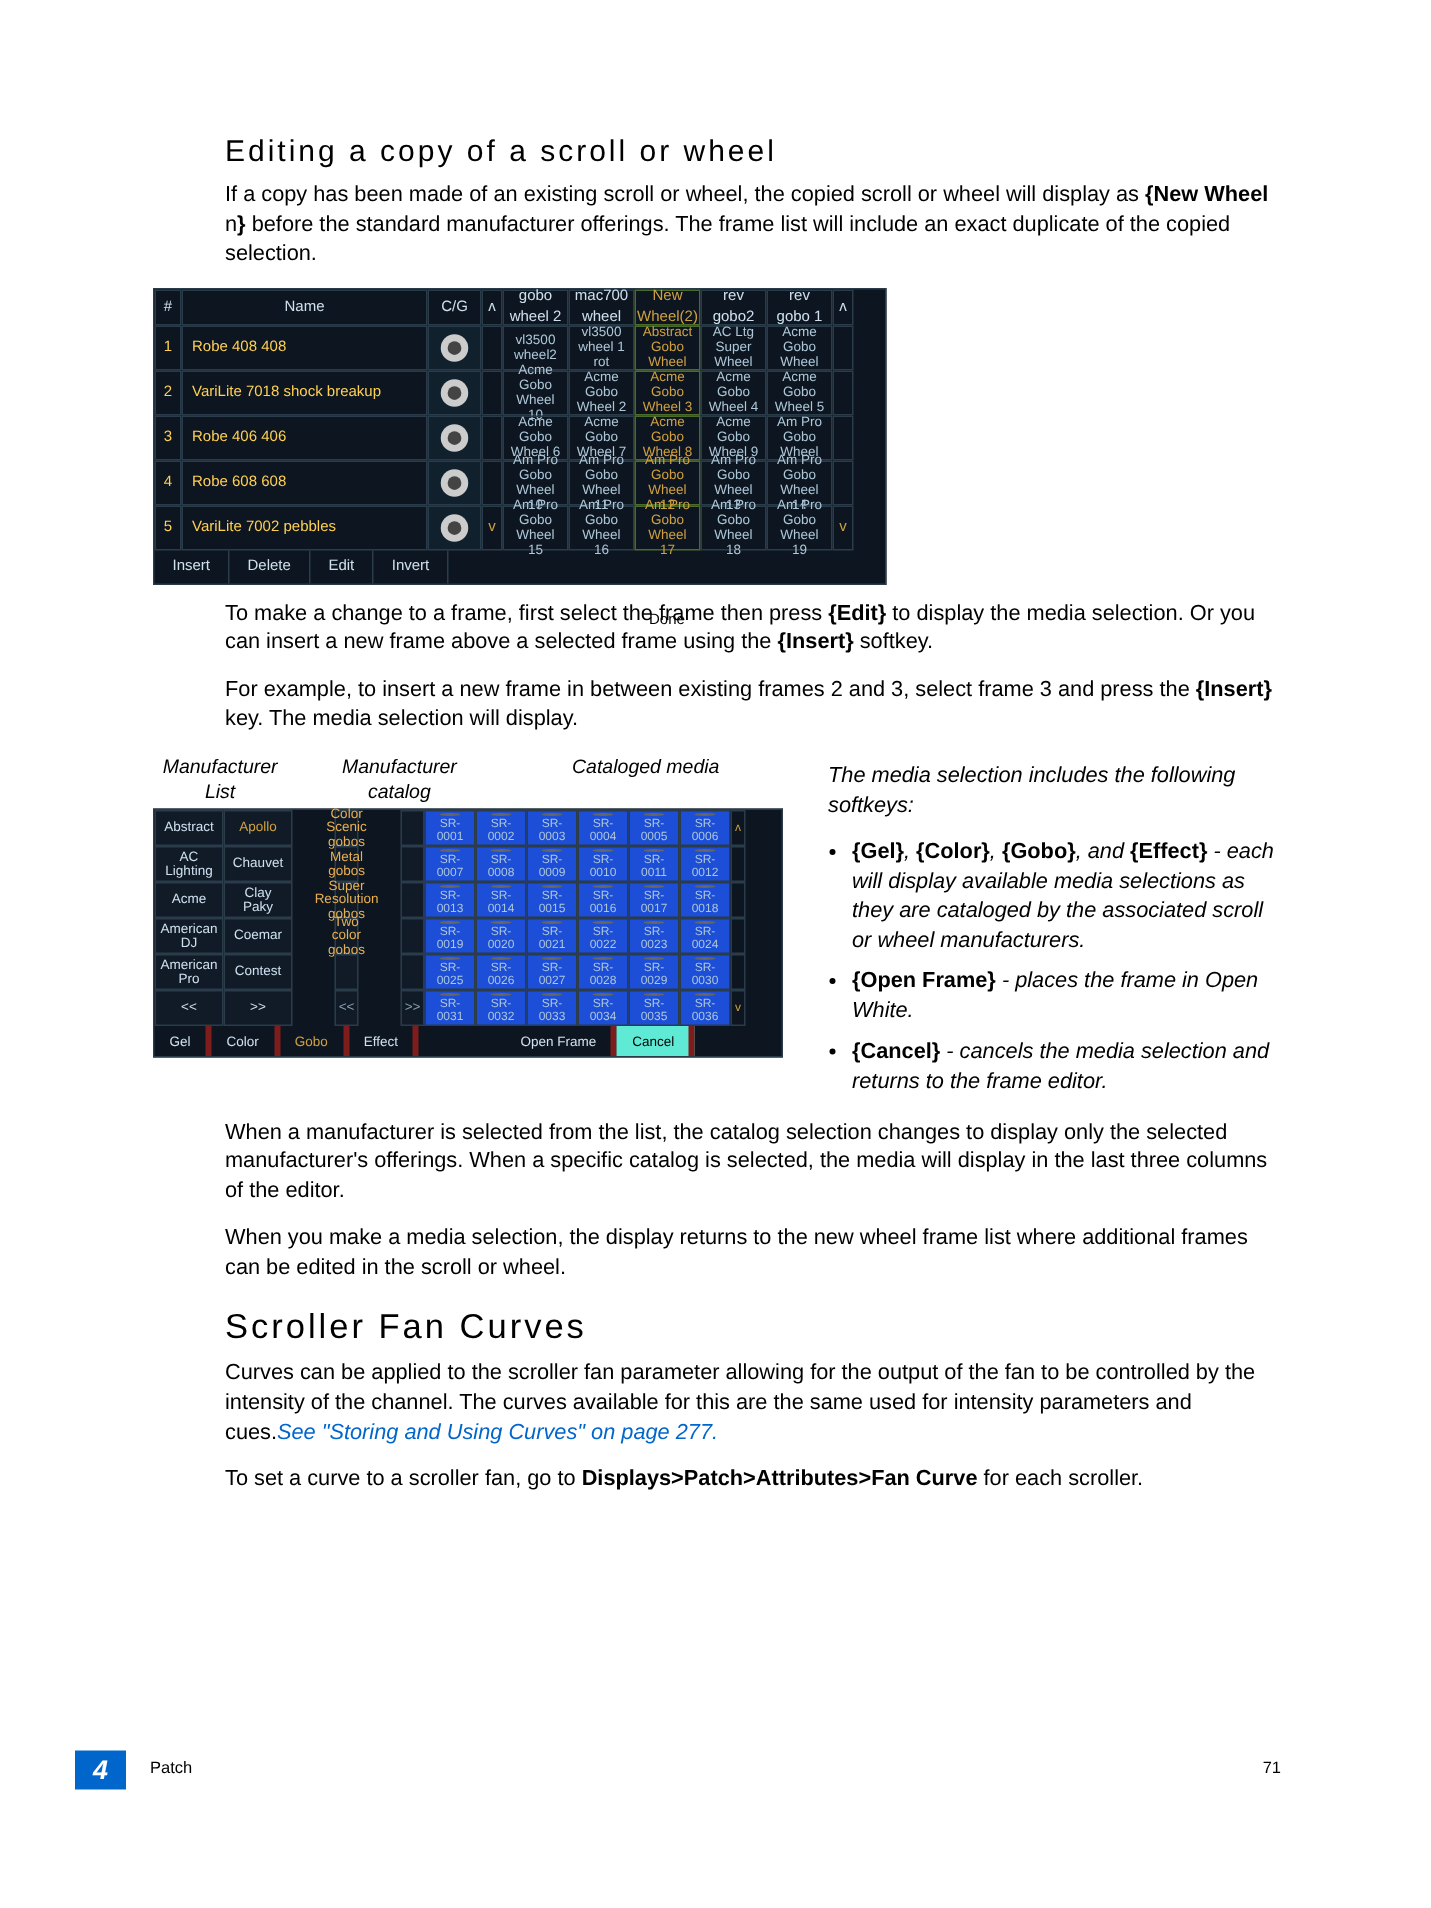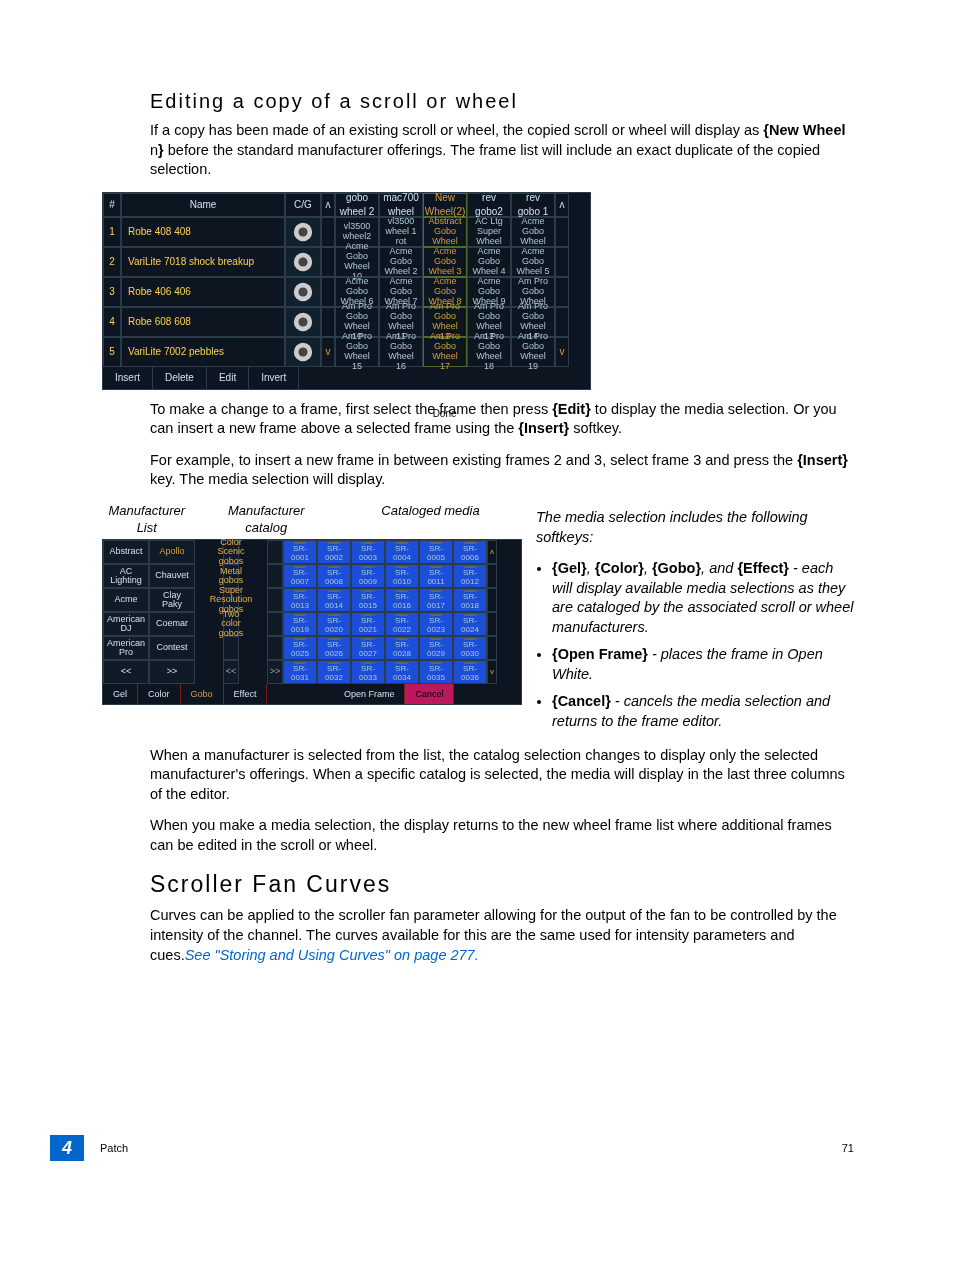--- a/index.html
+++ b/index.html
@@ -58,21 +58,21 @@
   .wheel-grid .hi { color: #d0a040; border-color: #4a6b2a; }
   .wheel-grid .scroll { background: #0d1620; color: #d0a040; }
   .wheel-footer { display: flex; height: 22px; }
   .wheel-footer .btn { flex: 0 0 auto; padding: 0 12px; display: flex; align-items: center; font-size: 10px; color: #cfe0ee; border-right: 1px solid #2a3b4a; }
   .wheel-footer .spacer { flex: 1; }
   .wheel-footer .done { background: #a3a3a3; color: #000; padding: 0 18px; display:flex;align-items:center;margin-top:47px;}
 
   
   .media-block {
     display: flex;
-    gap: 16px;
+    gap: 32px;
     align-items: flex-start;
     margin-left: -48px;
   }
   .media-left { display: flex; flex-direction: column; width: 418px; }
   .callouts { display: flex; gap: 30px; font-style: italic; font-size: 13px; margin-bottom: 2px; }
   .callouts span { flex: 1; text-align: center; }
   .media-ed {
     background: #0d1620;
     color: #b0cde0;
     font-size: 9px;
@@ -82,23 +82,23 @@
   .media-grid { display: grid; grid-template-columns: repeat(2,46px) repeat(2,44px) repeat(6,34px) 10px; }
   .media-grid > div { border: 1px solid #2a3b4a; display:flex;flex-direction:column;align-items:center;justify-content:center;text-align:center;padding:1px 2px;box-sizing:border-box;height:24px;line-height:1.05; }
   .media-grid .mfr { background:#101b27; color:#cfe0ee; }
   .media-grid .mfr.sel { color:#d0a040; }
   .media-grid .cat { background:#101b27; color:#8aa4b8;margin-left:28px; }
   .media-grid .cat.sel { color:#e8b050; }
   .media-grid .media { background:#1d4ed8; color:#aec7d8; font-size:8px; }
   .media-grid .media .sw { width:14px; height:10px; background:#666; border-radius:50%; margin-bottom:1px; }
   .media-grid .scroll { background:#0d1620; color:#d0a040; font-size:8px; }
   .media-footer { display:flex; height:20px; font-size:9px; }
-  .media-footer > div { padding:0 10px; display:flex;align-items:center; color:#cfe0ee; border-right:1px solid #7f1d1d; }
+  .media-footer > div { padding:0 10px; display:flex;align-items:center; color:#cfe0ee; border-right:4px solid #7f1d1d; }
   .media-footer .gobo { color:#d0a040; }
-  .media-footer .cancel { background:#be185d; color:#000; }
+  .media-footer .cancel { background:#5eead4; color:#000; }
   .media-footer .spacer { flex:1; border:none; }
 
   .softkey-info { flex:1; font-size:14.5px; }
   .softkey-info ul { margin:4px 0; padding-left:16px; }
   .softkey-info li { margin-bottom:8px; font-style:italic; }
   .softkey-info li strong { font-style: normal; font-weight: bold; }
 
   
   .page-footer {
     position: relative;
@@ -457,20 +457,23 @@
 
   <p>When a manufacturer is selected from the list, the catalog selection changes to display only the selected manufacturer's offerings. When a specific catalog is selected, the media will display in the last three columns of the editor.</p>
   <p>When you make a media selection, the display returns to the new wheel frame list where additional frames can be edited in the scroll or wheel.</p>
 
   <h2 class="subsection">Scroller Fan Curves</h2>
 
   <p>
     <span>Curves can be applied to the scroller fan parameter allowing for the output of the fan to be controlled by the intensity of the channel. The curves available for this are the same used for intensity parameters and cues.</span><span class="link">See "Storing and Using Curves" on page 277.</span>
   </p>
 
+  <p>
+    <span>To set a curve to a scroller fan, go to </span><strong>Displays&gt;Patch&gt;Attributes&gt;Fan Curve</strong><span> for each scroller.</span>
+  </p>
 
 </div>
 
 <div class="page-footer">
   <div class="tab">4</div>
   <div class="label">Patch</div>
   <div class="num">71</div>
 </div>
 
 </body></html>

